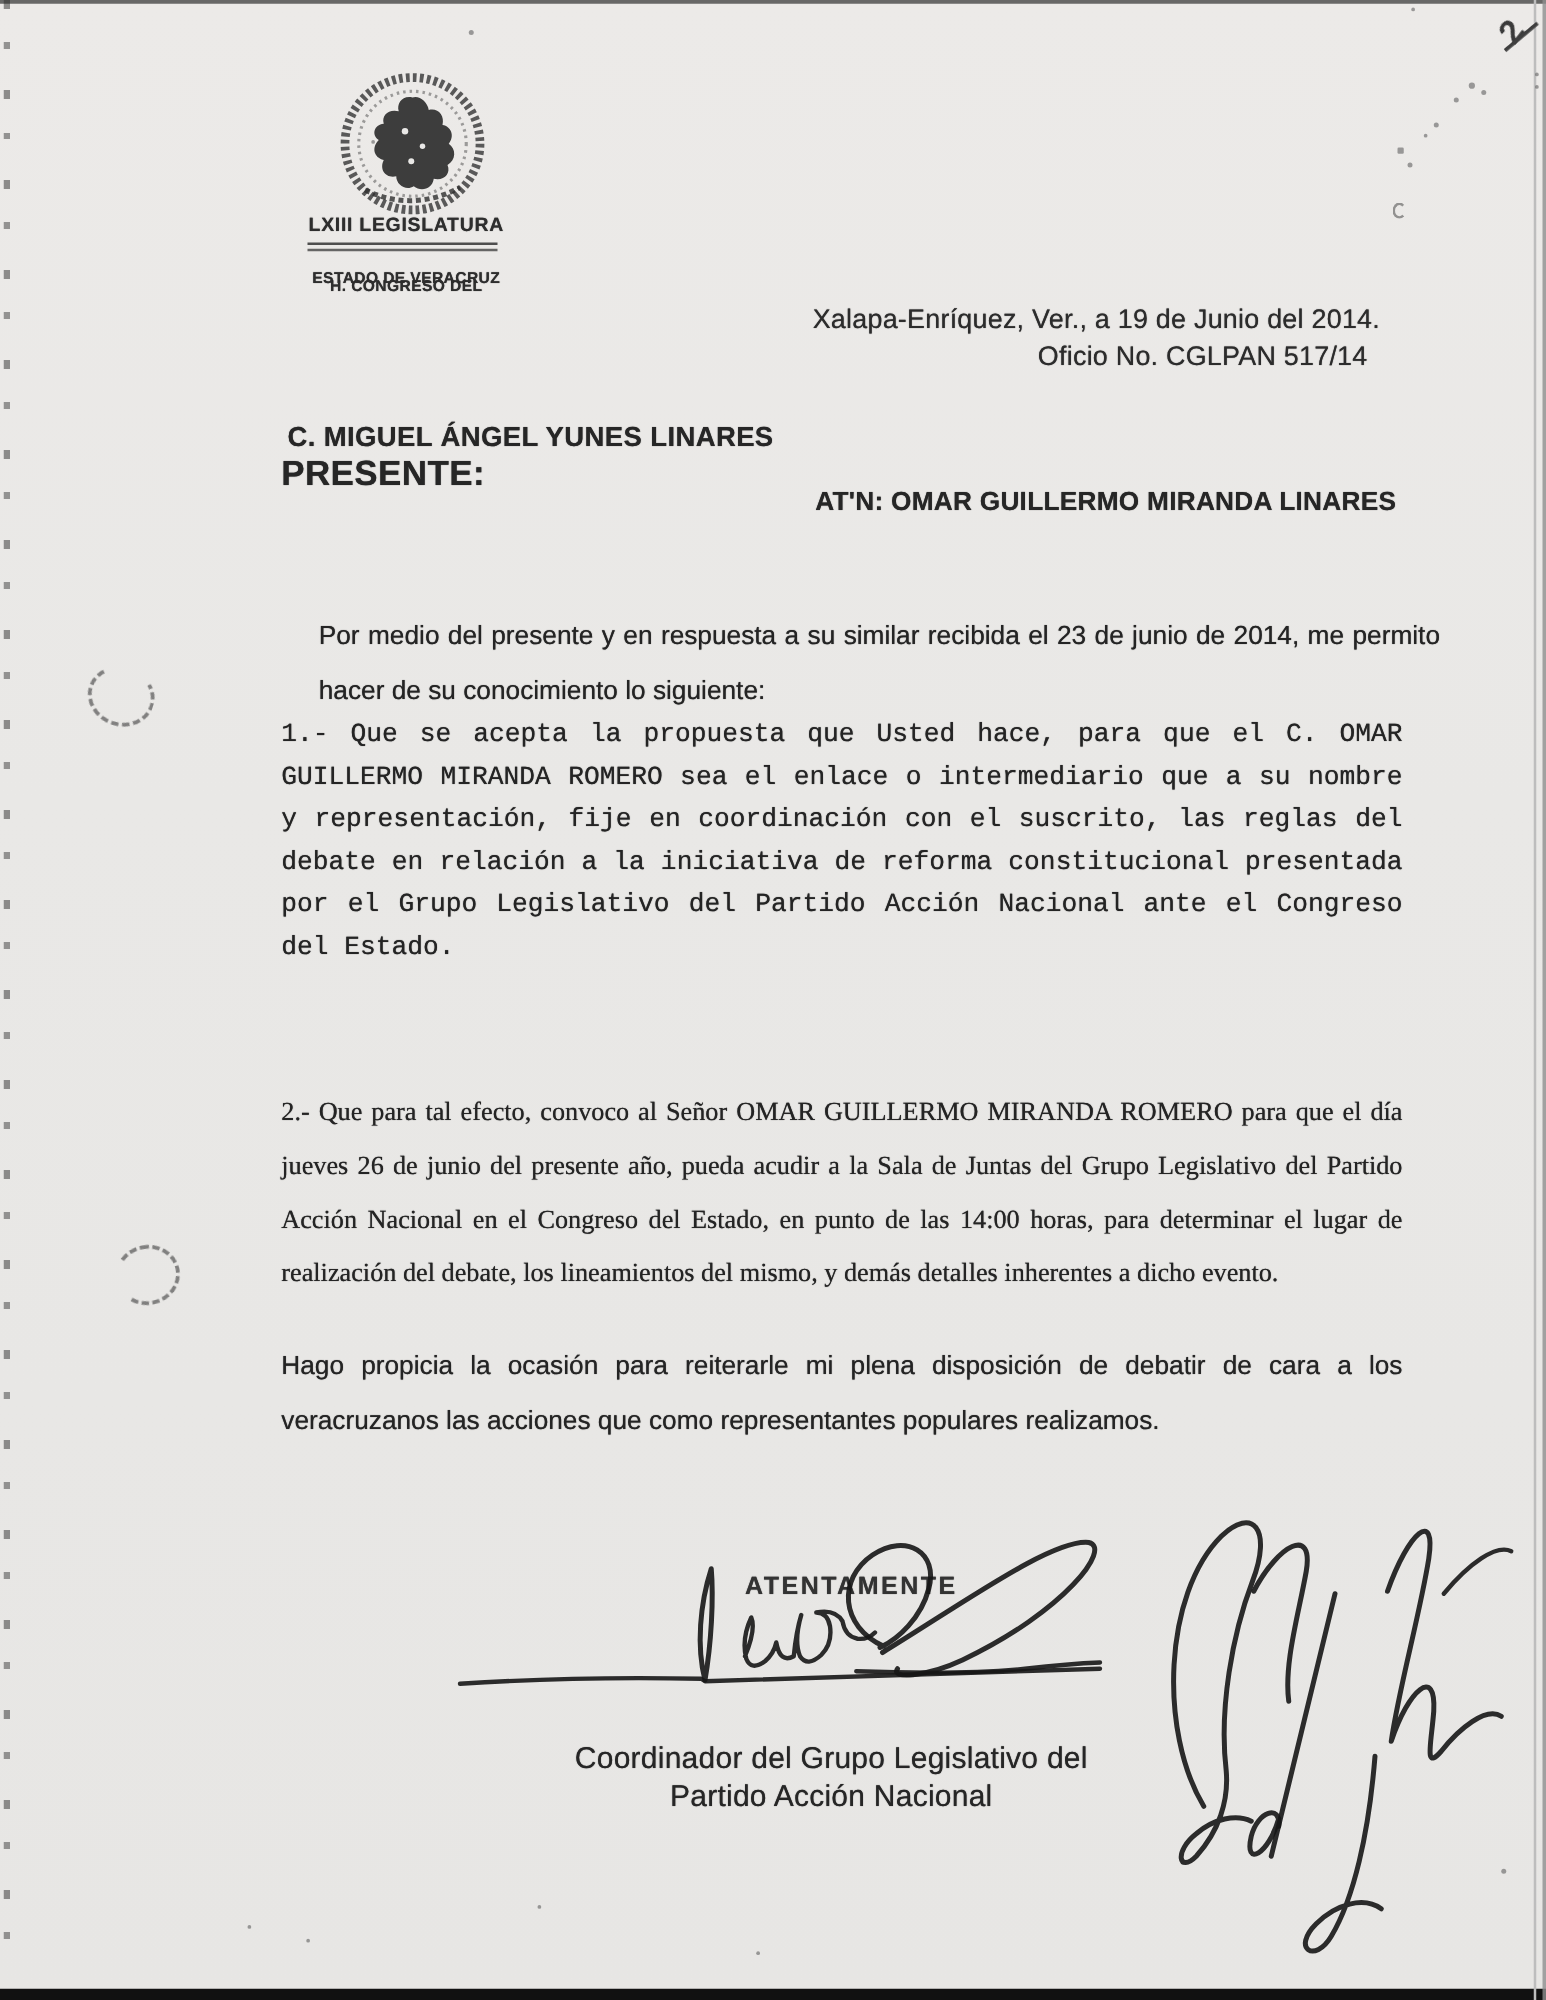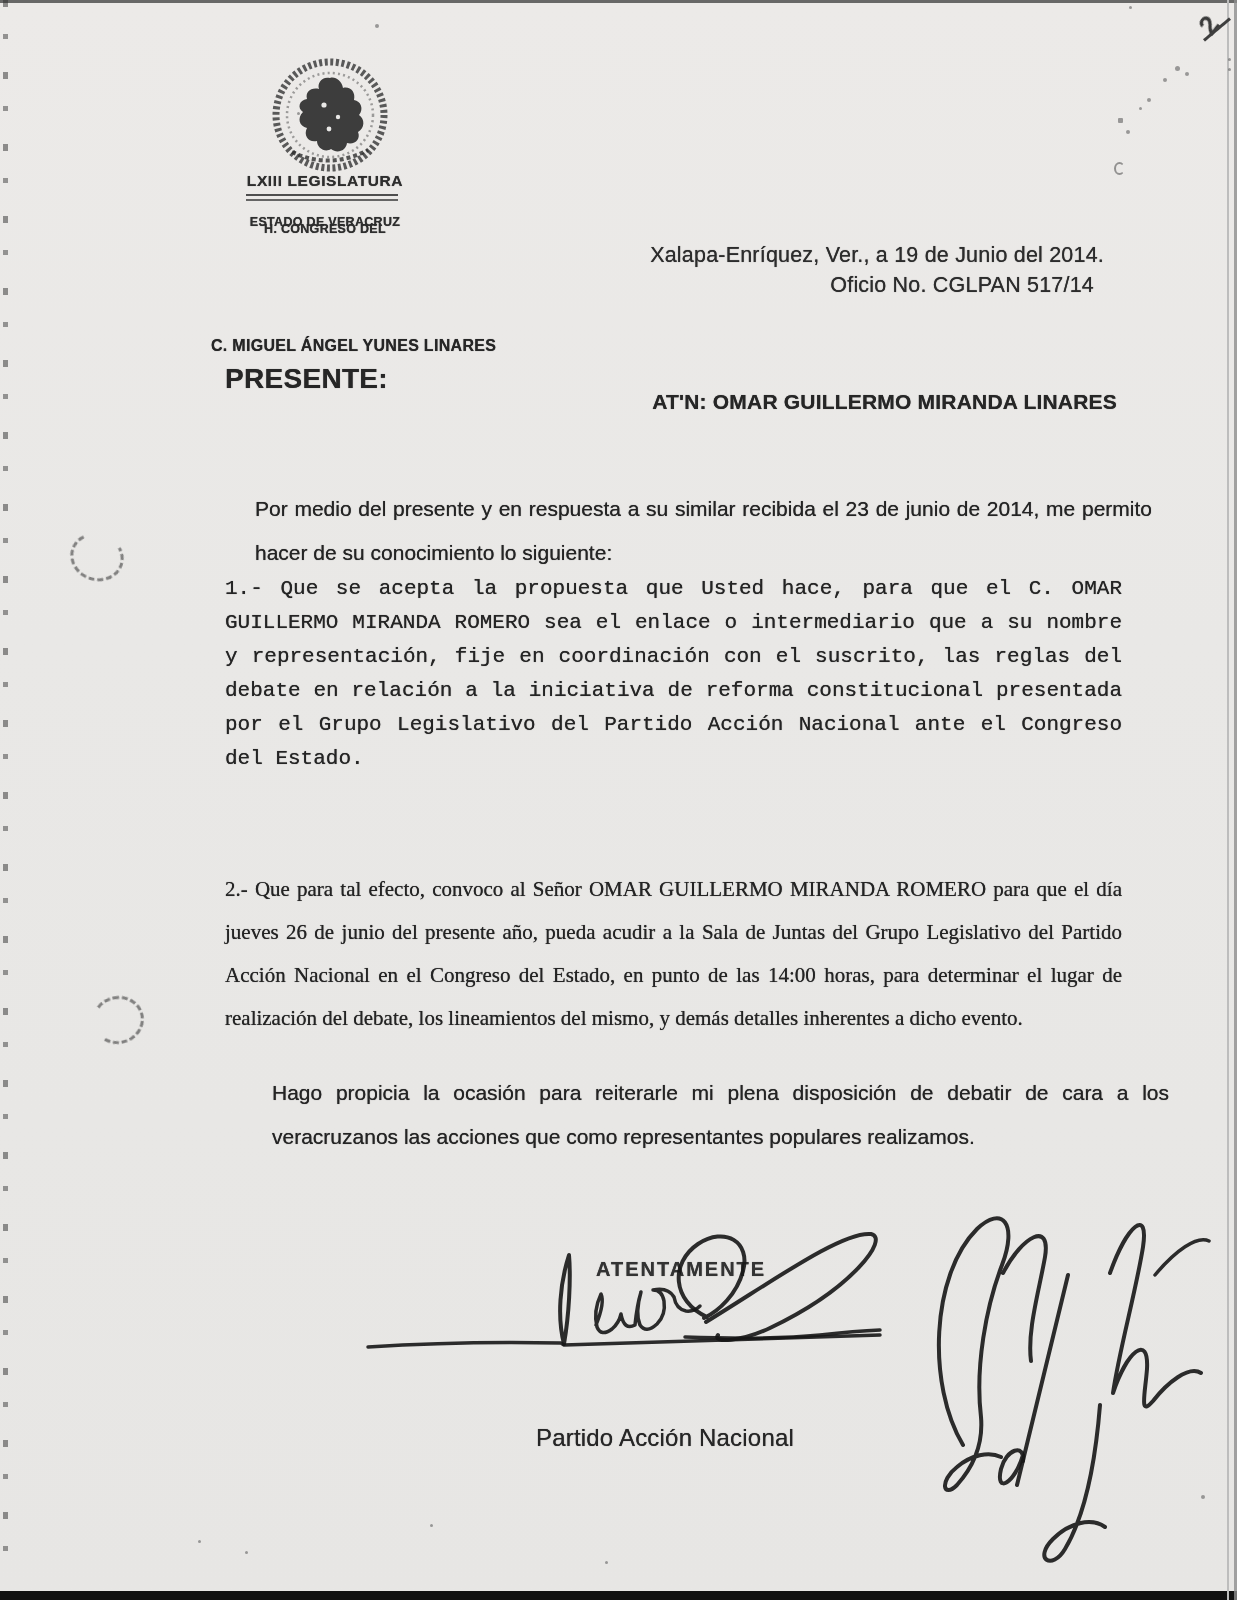--- a/index.html
+++ b/index.html
@@ -30,29 +30,29 @@
   .rule1{left:246px;top:194px;width:152px;height:2px;background:#333;opacity:.85;}
   .rule2{left:246px;top:199px;width:152px;height:1.5px;background:#444;opacity:.8;}
   .congress{left:235px;width:180px;text-align:center;font-size:12.5px;font-weight:700;
     letter-spacing:.3px;color:#2e2e2e;line-height:13px;}
   .congress.l1{top:203px;margin-top:20px;}
   .congress.l2{top:216px;}
 
   .dateline{right:133px;top:243px;font-size:21.5px;letter-spacing:.2px;color:#2c2c2c;}
   .oficio{right:143px;top:273px;font-size:21.5px;letter-spacing:.2px;color:#2c2c2c;}
 
-  .recipient-name{left:211px;top:337px;font-size:16px;font-weight:600;letter-spacing:.3px;}
+  .recipient-name{left:230px;top:337px;font-size:22px;font-weight:600;letter-spacing:.3px;}
   .presente{left:225px;top:363px;font-size:28px;font-weight:600;letter-spacing:.3px;}
   .attention{right:120px;top:390px;font-size:21px;font-weight:700;letter-spacing:.2px;}
 
   .para{left:225px;width:897px;font-size:21px;text-align:justify;color:#242424;margin:0;}
   .p-intro{top:487px;line-height:44px;margin-left:30px;}
   .p-item1{top:572px;line-height:34px;font-family:Liberation Mono, monospace;}
   .p-item2{top:868px;line-height:43px;font-family:Liberation Serif, serif;}
-  .p-close{top:1071px;line-height:44px;margin-left:47px;}
+  .p-close{top:1071px;line-height:44px;}
 
   .atentamente{left:596px;top:1258px;font-size:20px;font-weight:600;letter-spacing:2px;color:#333;}
   .sig-name{left:395px;top:1362px;width:540px;text-align:center;font-size:24px;font-weight:700;letter-spacing:.2px;}
   .sig-title1{left:395px;top:1393px;width:540px;text-align:center;font-size:24px;letter-spacing:.2px;}
   .sig-title2{left:395px;top:1424px;width:540px;text-align:center;font-size:24px;letter-spacing:.2px;}
 
   .ink{stroke:#161616;fill:none;stroke-linecap:round;stroke-linejoin:round;opacity:.9;}
 
   
   .smudge{position:absolute;border:3px dashed #4a4a4a;border-radius:50%;opacity:.65;filter:blur(.3px);}
@@ -116,20 +116,21 @@
     <path class="ink" stroke-width="3.5" d="M18,152 Q110,146 211,148 L214,150 Q360,145 530,140"></path>
     <path class="ink" stroke-width="4" d="M219,60 C210,88 207,122 214,149 C219,120 221,84 219,60 Z"></path>
     <path class="ink" stroke-width="3.5" d="M246,130 q9,-22 5,-31 q-8,17 -4,33 q4,10 15,2 q7,-6 9,-15 q3,17 14,11
              q2,-20 6,-33 q-6,21 -1,33 q6,9 17,-1 q9,-9 7,-23 q-2,-11 -11,-11 q15,-3 21,7
              q2,12 12,14 q8,1 14,-5"></path>
     <path class="ink" stroke-width="4" d="M357,122 C322,106 320,68 348,49 C375,31 401,47 393,76 C387,99 369,116 354,123"></path>
     <path class="ink" stroke-width="4" d="M356,127 C420,88 492,36 521,39 C540,43 502,94 420,133 C390,147 362,148 368,140"></path>
     <path class="ink" stroke-width="3.5" d="M335,142 Q420,145 470,140 Q505,136 530,135"></path>
   </svg>
 
+  <div class="abs sig-title1 txt">Coordinador del Grupo Legislativo del</div>
   <div class="abs sig-title2 txt">Partido Acción Nacional</div>
 
   <svg class="abs" style="left:905px;top:1155px;" width="320" height="430" viewBox="0 0 320 430">
     <path class="ink" stroke-width="4" d="M58,290 C22,230 26,120 72,74 C97,50 113,68 97,110 C81,152 70,212 76,262 C78,286 70,310 52,330
              C38,344 34,326 52,312 C66,300 84,296 96,302"></path>
     <path class="ink" stroke-width="4" d="M98,118 C118,80 146,66 140,102 C134,136 122,176 126,206"></path>
     <path class="ink" stroke-width="4" d="M163,120 L112,330"></path>
     <path class="ink" stroke-width="4" d="M118,300 C110,328 90,340 96,314 C101,294 120,288 118,306"></path>
     <path class="ink" stroke-width="4" d="M205,118 C222,70 244,52 238,92 C231,136 214,196 208,238 C222,196 244,178 242,214
              C240,240 234,262 248,246 C262,228 284,210 296,218"></path>

